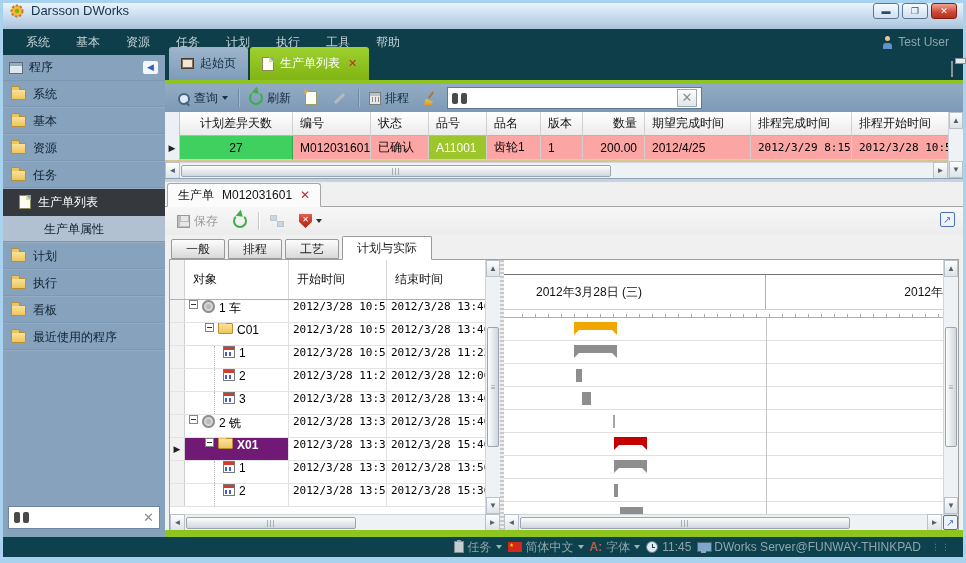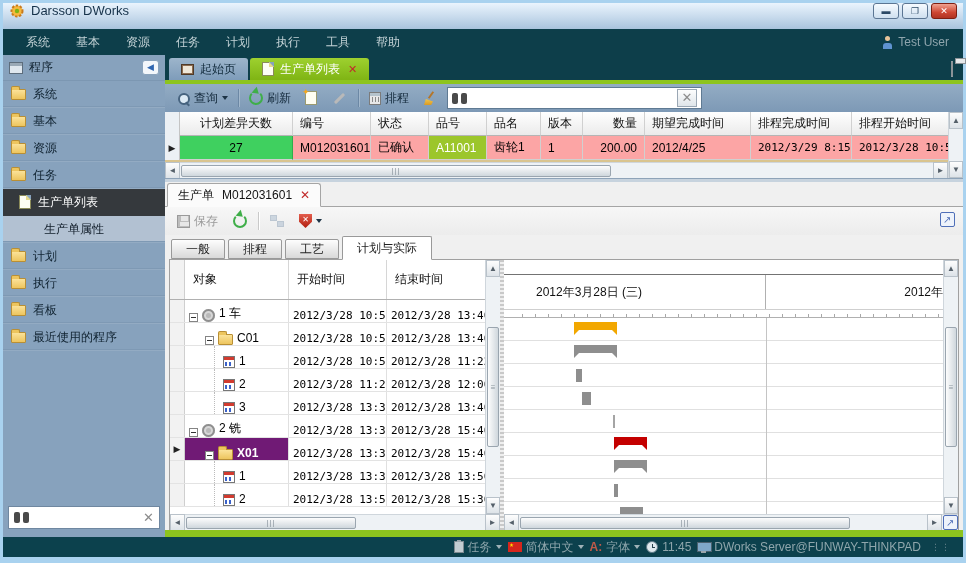--- a/index.html
+++ b/index.html
@@ -104,21 +104,21 @@
   .icon-person::before { content:''; position:absolute; left:3px; top:0; width:5px; height:5px; border-radius:50%; background:#e8c49a; }
   .icon-person::after { content:''; position:absolute; left:1px; bottom:0; width:9px; height:6px; border-radius:3px 3px 0 0; background:#5f93d0; }
   .icon-home { width:13px; height:11px; position:relative; background:#8c6b4f; border:1px solid #4f3a28; }
   .icon-home::before { content:''; position:absolute; left:1px; top:1px; width:9px; height:7px; background:#efe7d8; }
   .caret-down { width:0; height:0; border:3px solid transparent; border-top:4px solid #1d3446; margin-top:3px; }
   .caret-down.lt { border-top-color:#9fb2b8; }
 
   
   .main { flex:1; display:flex; flex-direction:column; min-width:0; }
   .tabstrip { height:25px; flex:0 0 25px; background:#0d3e4a; display:flex; align-items:flex-end; padding-left:4px; }
-  .tab { height:22px; display:flex; align-items:center; gap:6px; padding:0 12px; margin-right:2px;
+  .tab { height:33px; display:flex; align-items:center; gap:6px; padding:0 12px; margin-right:2px;
     border-radius:3px 3px 0 0; }
   .tab.home { background:linear-gradient(#9db5cb,#7e9cba); color:#122b3c; }
   .tab.active-green { background:linear-gradient(#9ed12f,#7fb414); color:#fff; }
   .tab .closex { color:#c02a2a; font-weight:bold; font-size:11px; margin-left:2px; }
   .tabstrip .right-tools { margin-left:auto; padding:0 10px 4px 0; }
   .lime-strip { height:4px; flex:0 0 4px; background:#8dc41e; }
 
   .toolbar { height:28px; flex:0 0 28px; background:linear-gradient(#93acc4,#7d99b6); display:flex; align-items:center; padding:0 8px; gap:6px; color:#13293b; }
   .tb-btn { display:flex; align-items:center; gap:4px; padding:2px 4px; }
   .tb-sep { width:1px; height:18px; background:#6c88a5; box-shadow:1px 0 0 #a3b8cc; }
@@ -169,21 +169,21 @@
   .subtab.active { height:24px; background:#fff; border-bottom:1px solid #fff; margin-bottom:-1px; z-index:2; }
   .doc-content { flex:1; min-height:0; display:flex; background:#fff; border:1px solid #a0a0a0; margin:0 4px 0 4px; border-bottom:none; }
 
   
   .treegrid { width:330px; flex:0 0 330px; display:flex; flex-direction:column; border-right:none; }
   .tg-main { flex:1; display:flex; min-height:0; }
   .tg-cols { flex:1; min-width:0; display:flex; flex-direction:column; overflow:hidden; }
   .tg-head { height:40px; flex:0 0 40px; display:flex; border-bottom:1px solid #b0b0b0; background:#fff; }
   .tg-hc { display:flex; align-items:center; padding:0 8px; border-right:1px solid #d6d6d6; color:#111; }
   .tg-row { height:23px; flex:0 0 23px; display:flex; border-bottom:1px solid #e3e3e3; }
-  .tg-cell { display:flex; align-items:flex-end; border-right:1px solid #e0e0e0; padding:0 4px; white-space:nowrap; overflow:hidden; }
+  .tg-cell { display:flex; align-items:flex-start; border-right:1px solid #e0e0e0; padding:0 4px; white-space:nowrap; overflow:hidden; }
   .t-mark { width:15px; flex:0 0 15px; background:#f2f2f2; border-right:1px solid #cfcfcf; justify-content:center; padding:0; font-size:9px; color:#222; display:flex; align-items:center; }
   .t-obj { width:104px; flex:0 0 104px; gap:4px; }
   .t-start { width:98px; flex:0 0 98px; } .t-end { width:98px; flex:0 0 98px; border-right:none; }
   .t-obj.sel { background:#701a75; color:#fff;font-weight:bold; }
   .expander { width:9px; height:9px; flex:0 0 9px; border:1px solid #848484; background:#fff; position:relative; }
   .expander::after { content:''; position:absolute; left:1px; top:3px; width:5px; height:1px; background:#333; }
   .ind1 { width:12px; flex:0 0 12px; } .ind2 { width:26px; flex:0 0 26px; border-right:1px dotted #bbb; margin-right:4px; height:100%; }
   .time-txt { font-family:"DejaVu Sans Mono","Liberation Mono",monospace; font-size:11px; }
 
   

